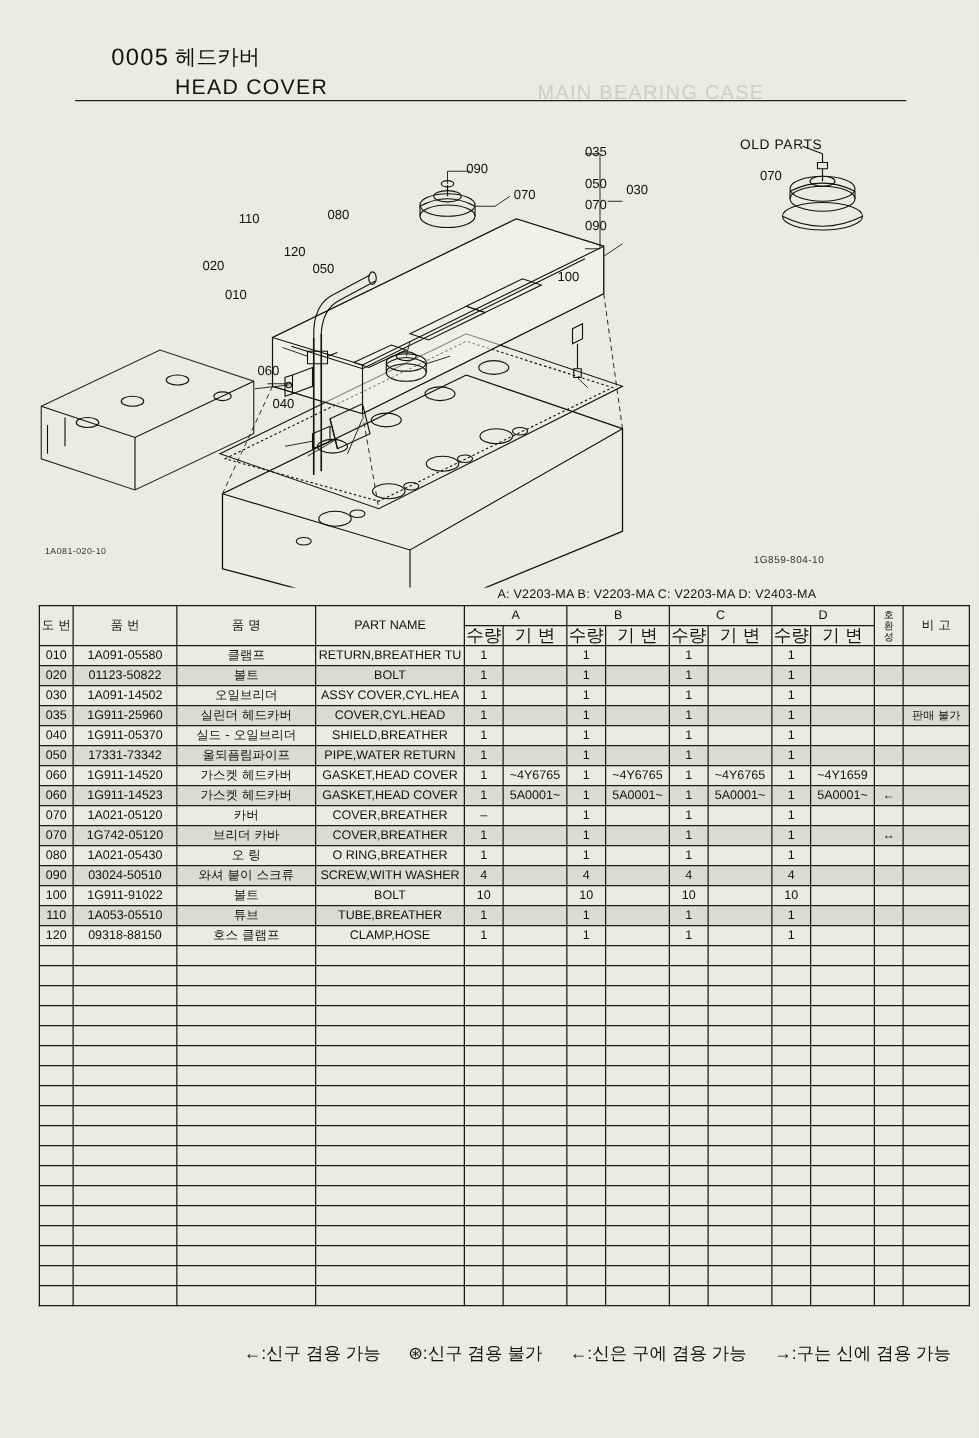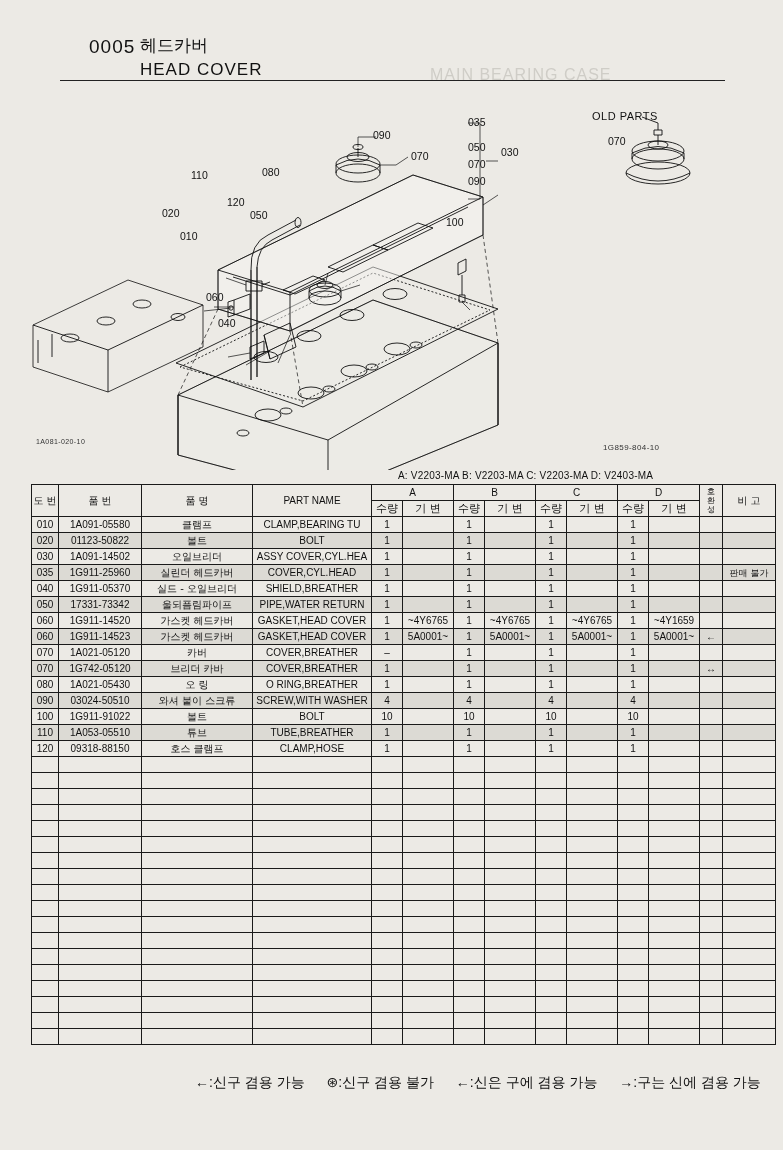--- a/index.html
+++ b/index.html
@@ -73,21 +73,21 @@
   .c-pn{width:82px;margin-left:32px;}
   .c-kn{width:110px;}
   .c-en{width:118px;}
   .c-qty{width:30px;}
   .c-chg{width:50px;}
   .c-hoh{width:22px;}
   .c-rem{width:52px;}
   td.l{text-align:left;padding-left:3px;}
   tr.shade td{background:#dcdad4;}
   .hrow td{height:17px;font-size:10px;}
-  .hrow2 td{height:15px;font-size:11px;}
+  .hrow2 td{height:15px;font-size:14px;}
   .blank td{height:15px;}
   .legend{
     position:absolute;left:195px;top:1074px;font-size:14px;white-space:nowrap;
   }
   .legend span{margin-right:18px;}
   .pagenum{
     position:absolute;left:0;top:1100px;width:783px;text-align:center;font-size:11px;
   }
   .kr{font-family:"DejaVu Sans", sans-serif;}
 </style>
@@ -292,21 +292,21 @@
           <td class="c-chg kr">기 변</td>
           <td class="c-qty kr">수량</td>
           <td class="c-chg kr">기 변</td>
           <td class="c-qty kr">수량</td>
           <td class="c-chg kr">기 변</td>
         </tr>
         <tr>
           <td>010</td>
           <td class="l">1A091-05580</td>
           <td class="l kr">클램프</td>
-          <td class="l">CLAMP,BEARING TU</td>
+          <td class="l">RETURN,BREATHER TU</td>
           <td>1</td>
           <td></td>
           <td>1</td>
           <td></td>
           <td>1</td>
           <td></td>
           <td>1</td>
           <td></td>
           <td></td>
           <td class="kr" style="font-size:9px"></td>

